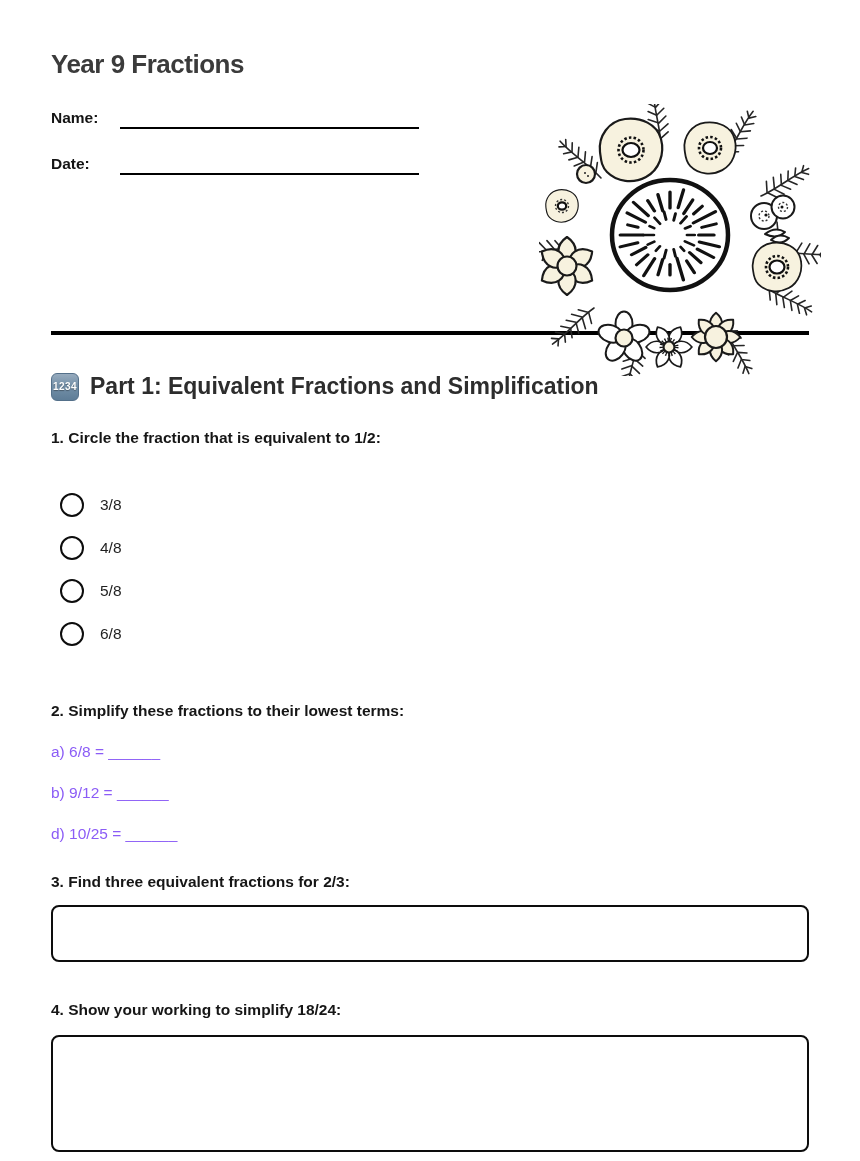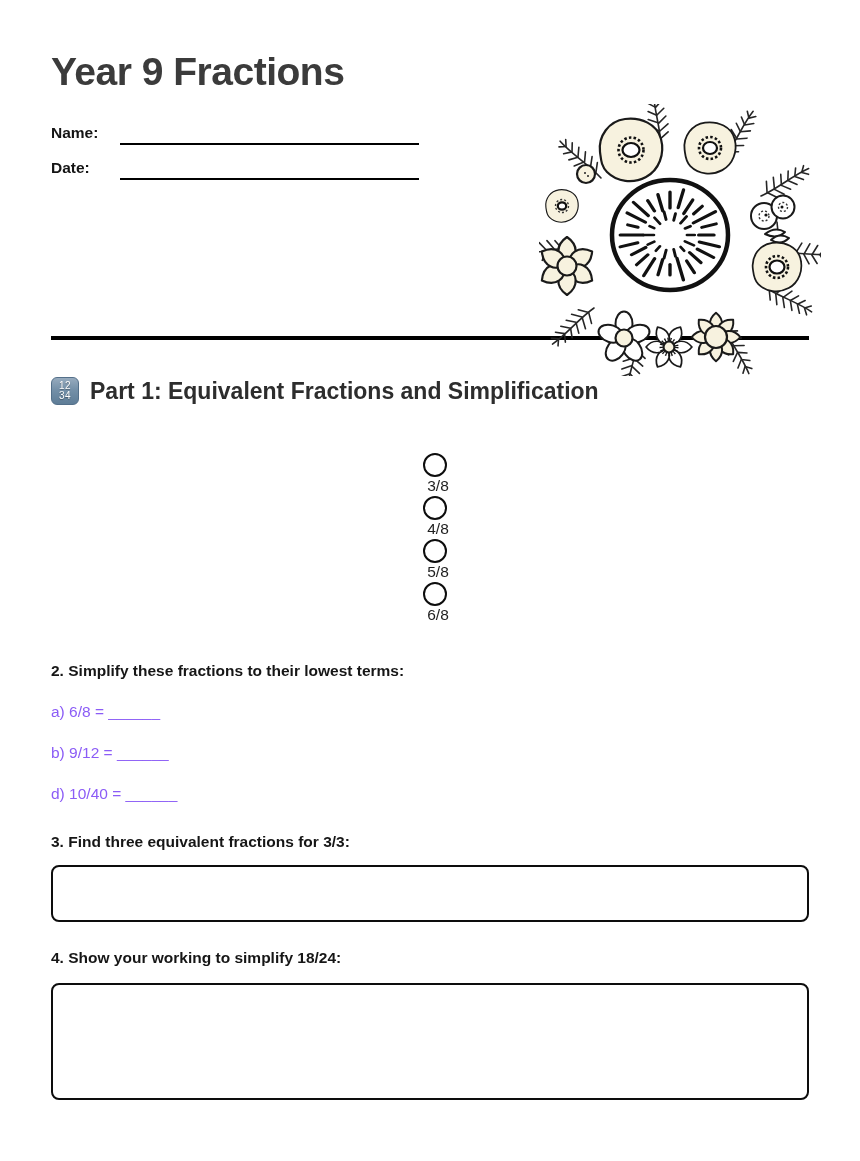--- a/index.html
+++ b/index.html
@@ -7,57 +7,57 @@
   body {
     width:860px; height:1161px; overflow:hidden;
     background:#ffffff;
     font-family:"Liberation Sans", sans-serif;
     color:#222;
   }
   .sheet { position:relative; width:860px; height:1161px; padding:0 51px; }
 
   h1.page-title {
     margin:49px 0 0 0;
-    font-size:39px; line-height:1.2; font-weight:700;
+    font-size:26px; line-height:1.2; font-weight:700;
     letter-spacing:-0.5px; color:#3b3b3b;
   }
 
   .field-row { display:flex; align-items:center; height:23px; }
   .field-row.name { margin-top:26px; }
-  .field-row.date { margin-top:12px; }
+  .field-row.date { margin-top:23px; }
   .field-label { width:69px; font-size:15.5px; font-weight:700; color:#141414; line-height:20px; }
   .field-line {
     width:299px; height:23px; border-bottom:2px solid #000;
     font-size:15px; line-height:21px;
   }
 
   svg.wreath { position:absolute; left:539px; top:55px; width:282px; height:272px; }
 
   .rule { margin-top:156px; width:758px; height:4px; background:#000; }
 
   h2.part-heading {
     margin:36px 0 0 0; display:flex; align-items:center; gap:11px;
     font-size:23px; font-weight:700; color:#2d2d2d; line-height:31px;
   }
   .numbers-icon {
     width:28px; height:28px; border-radius:6px; flex:0 0 28px;
     background:linear-gradient(180deg,#97abbe 0%,#7490a8 45%,#5e7d97 100%);
     border:1px solid #54708a;
-    display:flex; flex-direction:column; align-items:center; justify-content:center;
-    color:#fdfdfd; font-size:10px; font-weight:400; line-height:10px; letter-spacing:0.5px;
+    display:flex; flex-direction:row; align-items:center; justify-content:center;
+    color:#fdfdfd; font-size:10px; font-weight:700; line-height:10px; letter-spacing:0.5px;
     text-shadow:0 1px 1px rgba(0,0,0,0.35);
   }
   .prompt { margin:0; font-size:15.5px; font-weight:700; color:#161616; line-height:19px; }
   .prompt.q1 { margin-top:26px; }
   .prompt.q2 { margin-top:55px; }
   .prompt.q3 { margin-top:28px; }
-  .prompt.q4 { margin-top:26px; }
+  .prompt.q4 { margin-top:38px; }
 
   .options { margin-top:46px; }
-  .option-row { display:flex; align-items:center; height:24px; margin-bottom:19px; cursor:pointer;flex-direction:column; }
+  .option-row { display:flex; align-items:center; height:24px; margin-bottom:19px; cursor:pointer; }
   .radio {
     width:24px; height:24px; border:2.5px solid #0d0d0d; border-radius:50%;
     margin-left:9px; background:#fff; flex:0 0 24px;
   }
   .option-label { margin-left:16px; font-size:15.5px; color:#1f1f1f; }
 
   .item { margin:22px 0 0 0; font-size:15.5px; color:#8b5cf6; line-height:20px; }
   .item + .item { margin-top:21px; }
 
   .answer-box {
@@ -255,20 +255,21 @@
   <div class="rule"></div>
 
   <h2 class="part-heading">
     <span class="numbers-icon">
       <span>12</span>
       <span>34</span>
     </span>
     <span>Part 1: Equivalent Fractions and Simplification</span>
   </h2>
 
+  <p class="prompt q1">1. Circle the fraction that is equivalent to 1/2:</p>
 
   <div class="options">
     <div class="option-row">
       <span class="radio"></span>
       <span class="option-label">3/8</span>
     </div>
     <div class="option-row">
       <span class="radio"></span>
       <span class="option-label">4/8</span>
     </div>
@@ -278,23 +279,23 @@
     </div>
     <div class="option-row">
       <span class="radio"></span>
       <span class="option-label">6/8</span>
     </div>
   </div>
 
   <p class="prompt q2">2. Simplify these fractions to their lowest terms:</p>
   <p class="item">a) 6/8 = ______</p>
   <p class="item">b) 9/12 = ______</p>
-  <p class="item">d) 10/40 = ______</p>
-
-  <p class="prompt q3">3. Find three equivalent fractions for 3/3:</p>
+  <p class="item">d) 10/25 = ______</p>
+
+  <p class="prompt q3">3. Find three equivalent fractions for 2/3:</p>
   <div class="answer-box">
     <span></span>
   </div>
 
   <p class="prompt q4">4. Show your working to simplify 18/24:</p>
   <div class="answer-box tall">
     <span></span>
   </div>
 
 </div>

